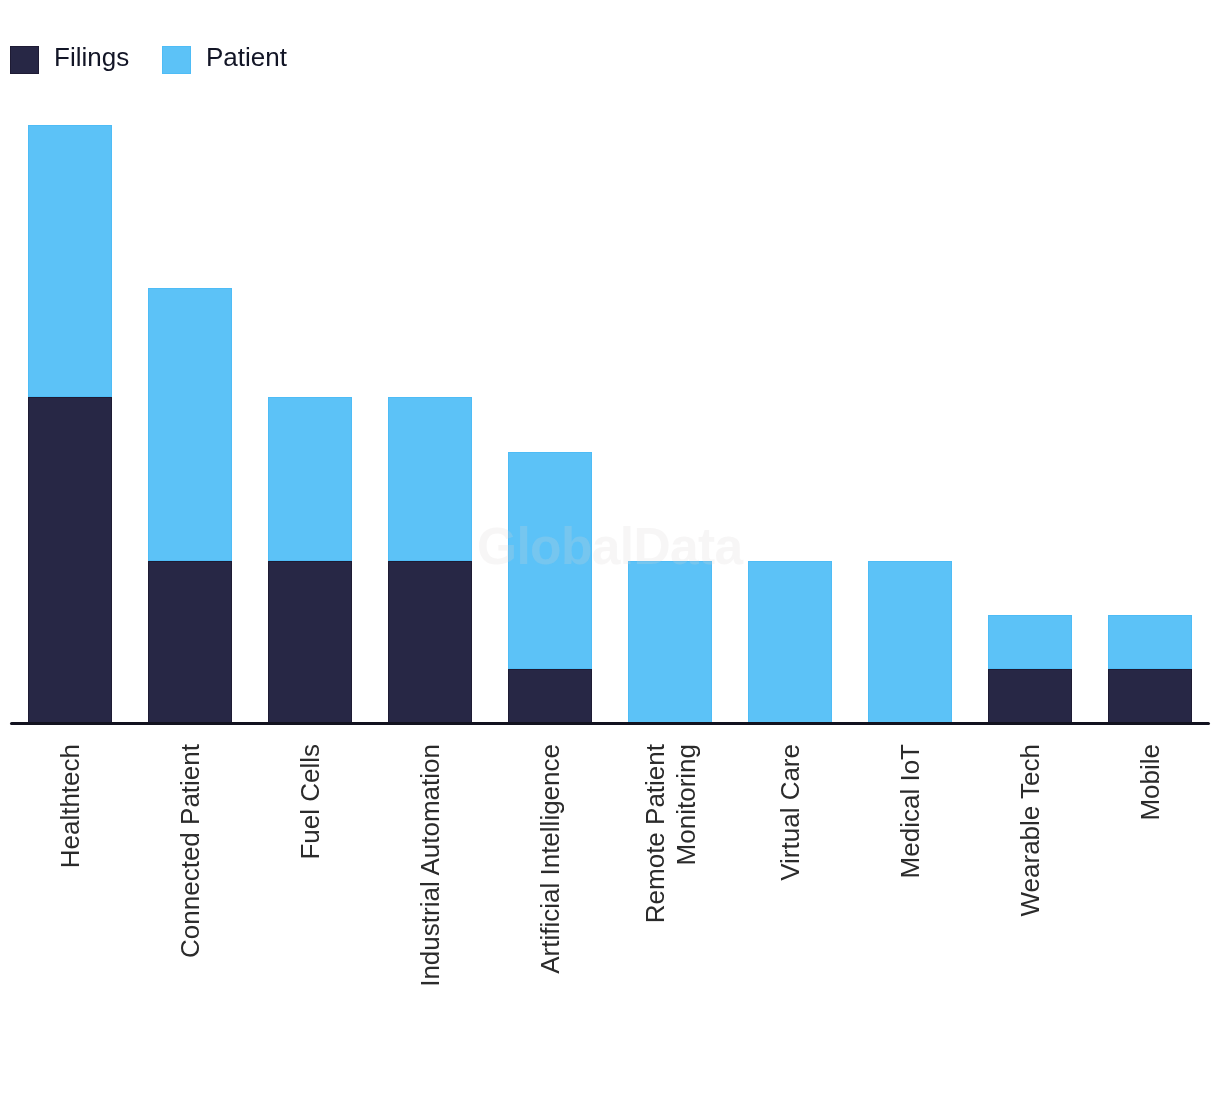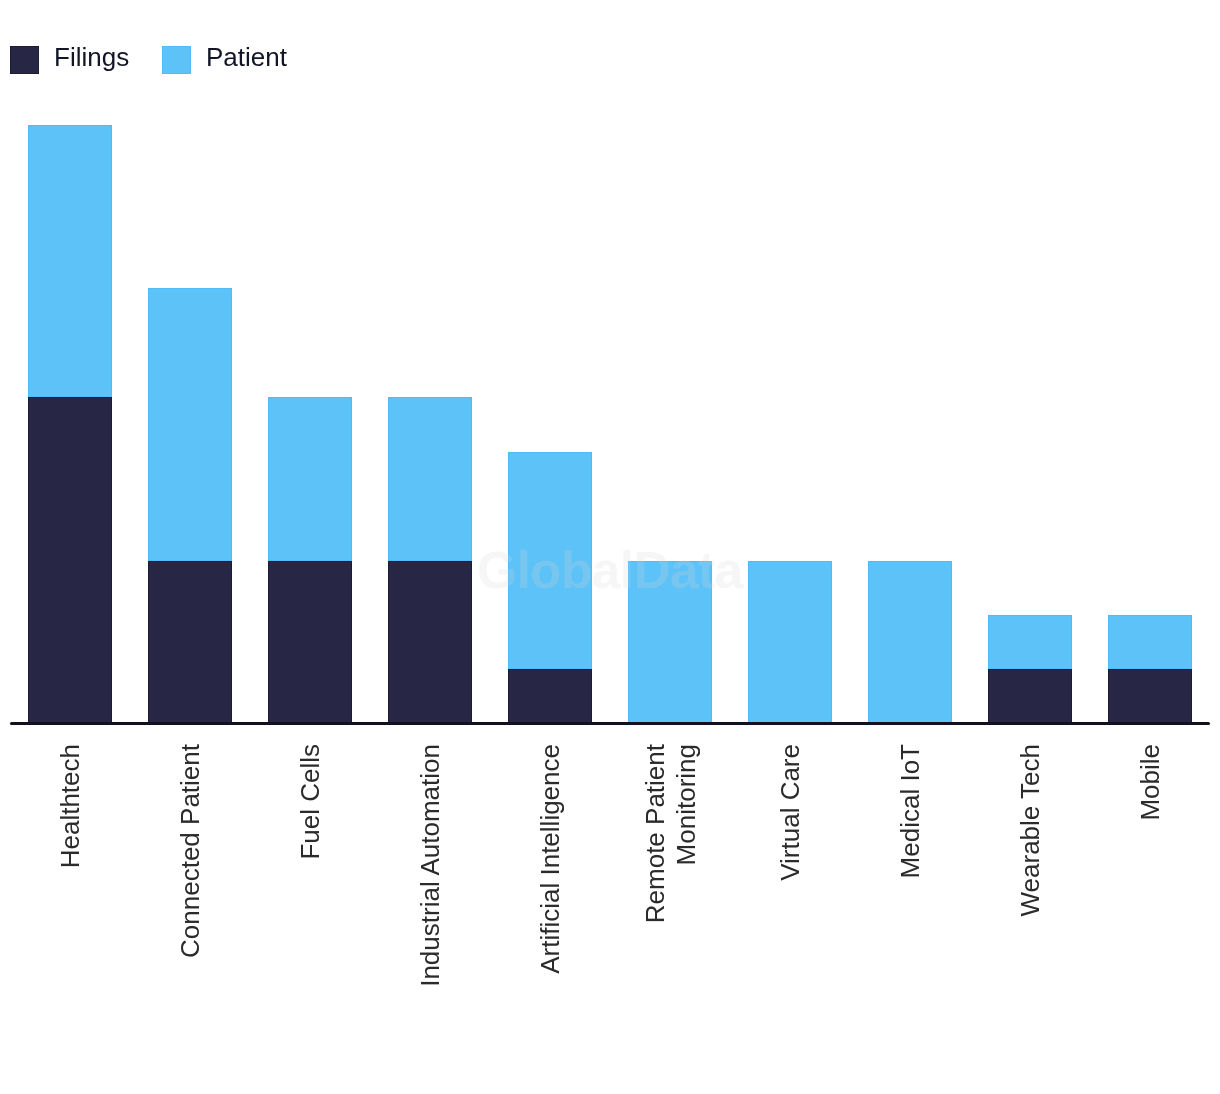--- a/index.html
+++ b/index.html
@@ -19,21 +19,21 @@
   #legend-item-1{left:162px;}
   #legend-item-0 .legend-label{left:44px;}
   #legend-item-1 .legend-label{left:44px;}
 
   
   #plot-area{position:absolute;left:0;top:0;width:1220px;height:760px;}
   .bar-stack{position:absolute;top:0;width:84px;height:760px;}
   .bar-segment{position:absolute;left:0;width:84px;box-sizing:border-box;}
 
   
-  #watermark{position:absolute;left:477px;top:540px;z-index:5;
+  #watermark{position:absolute;left:477px;top:516px;z-index:5;
              font-size:51.5px;font-weight:bold;letter-spacing:-0.64px;
              color:rgba(219,214,211,0.21);white-space:nowrap;
              transform:translateZ(0);pointer-events:none;}
 
   
   #x-axis-line{position:absolute;left:10px;top:722px;width:1200px;height:3px;
                background:#12121f;border-radius:1.5px;z-index:6;}
 
   
   #x-axis-labels{position:absolute;left:0;top:0;width:1220px;height:1094px;}

